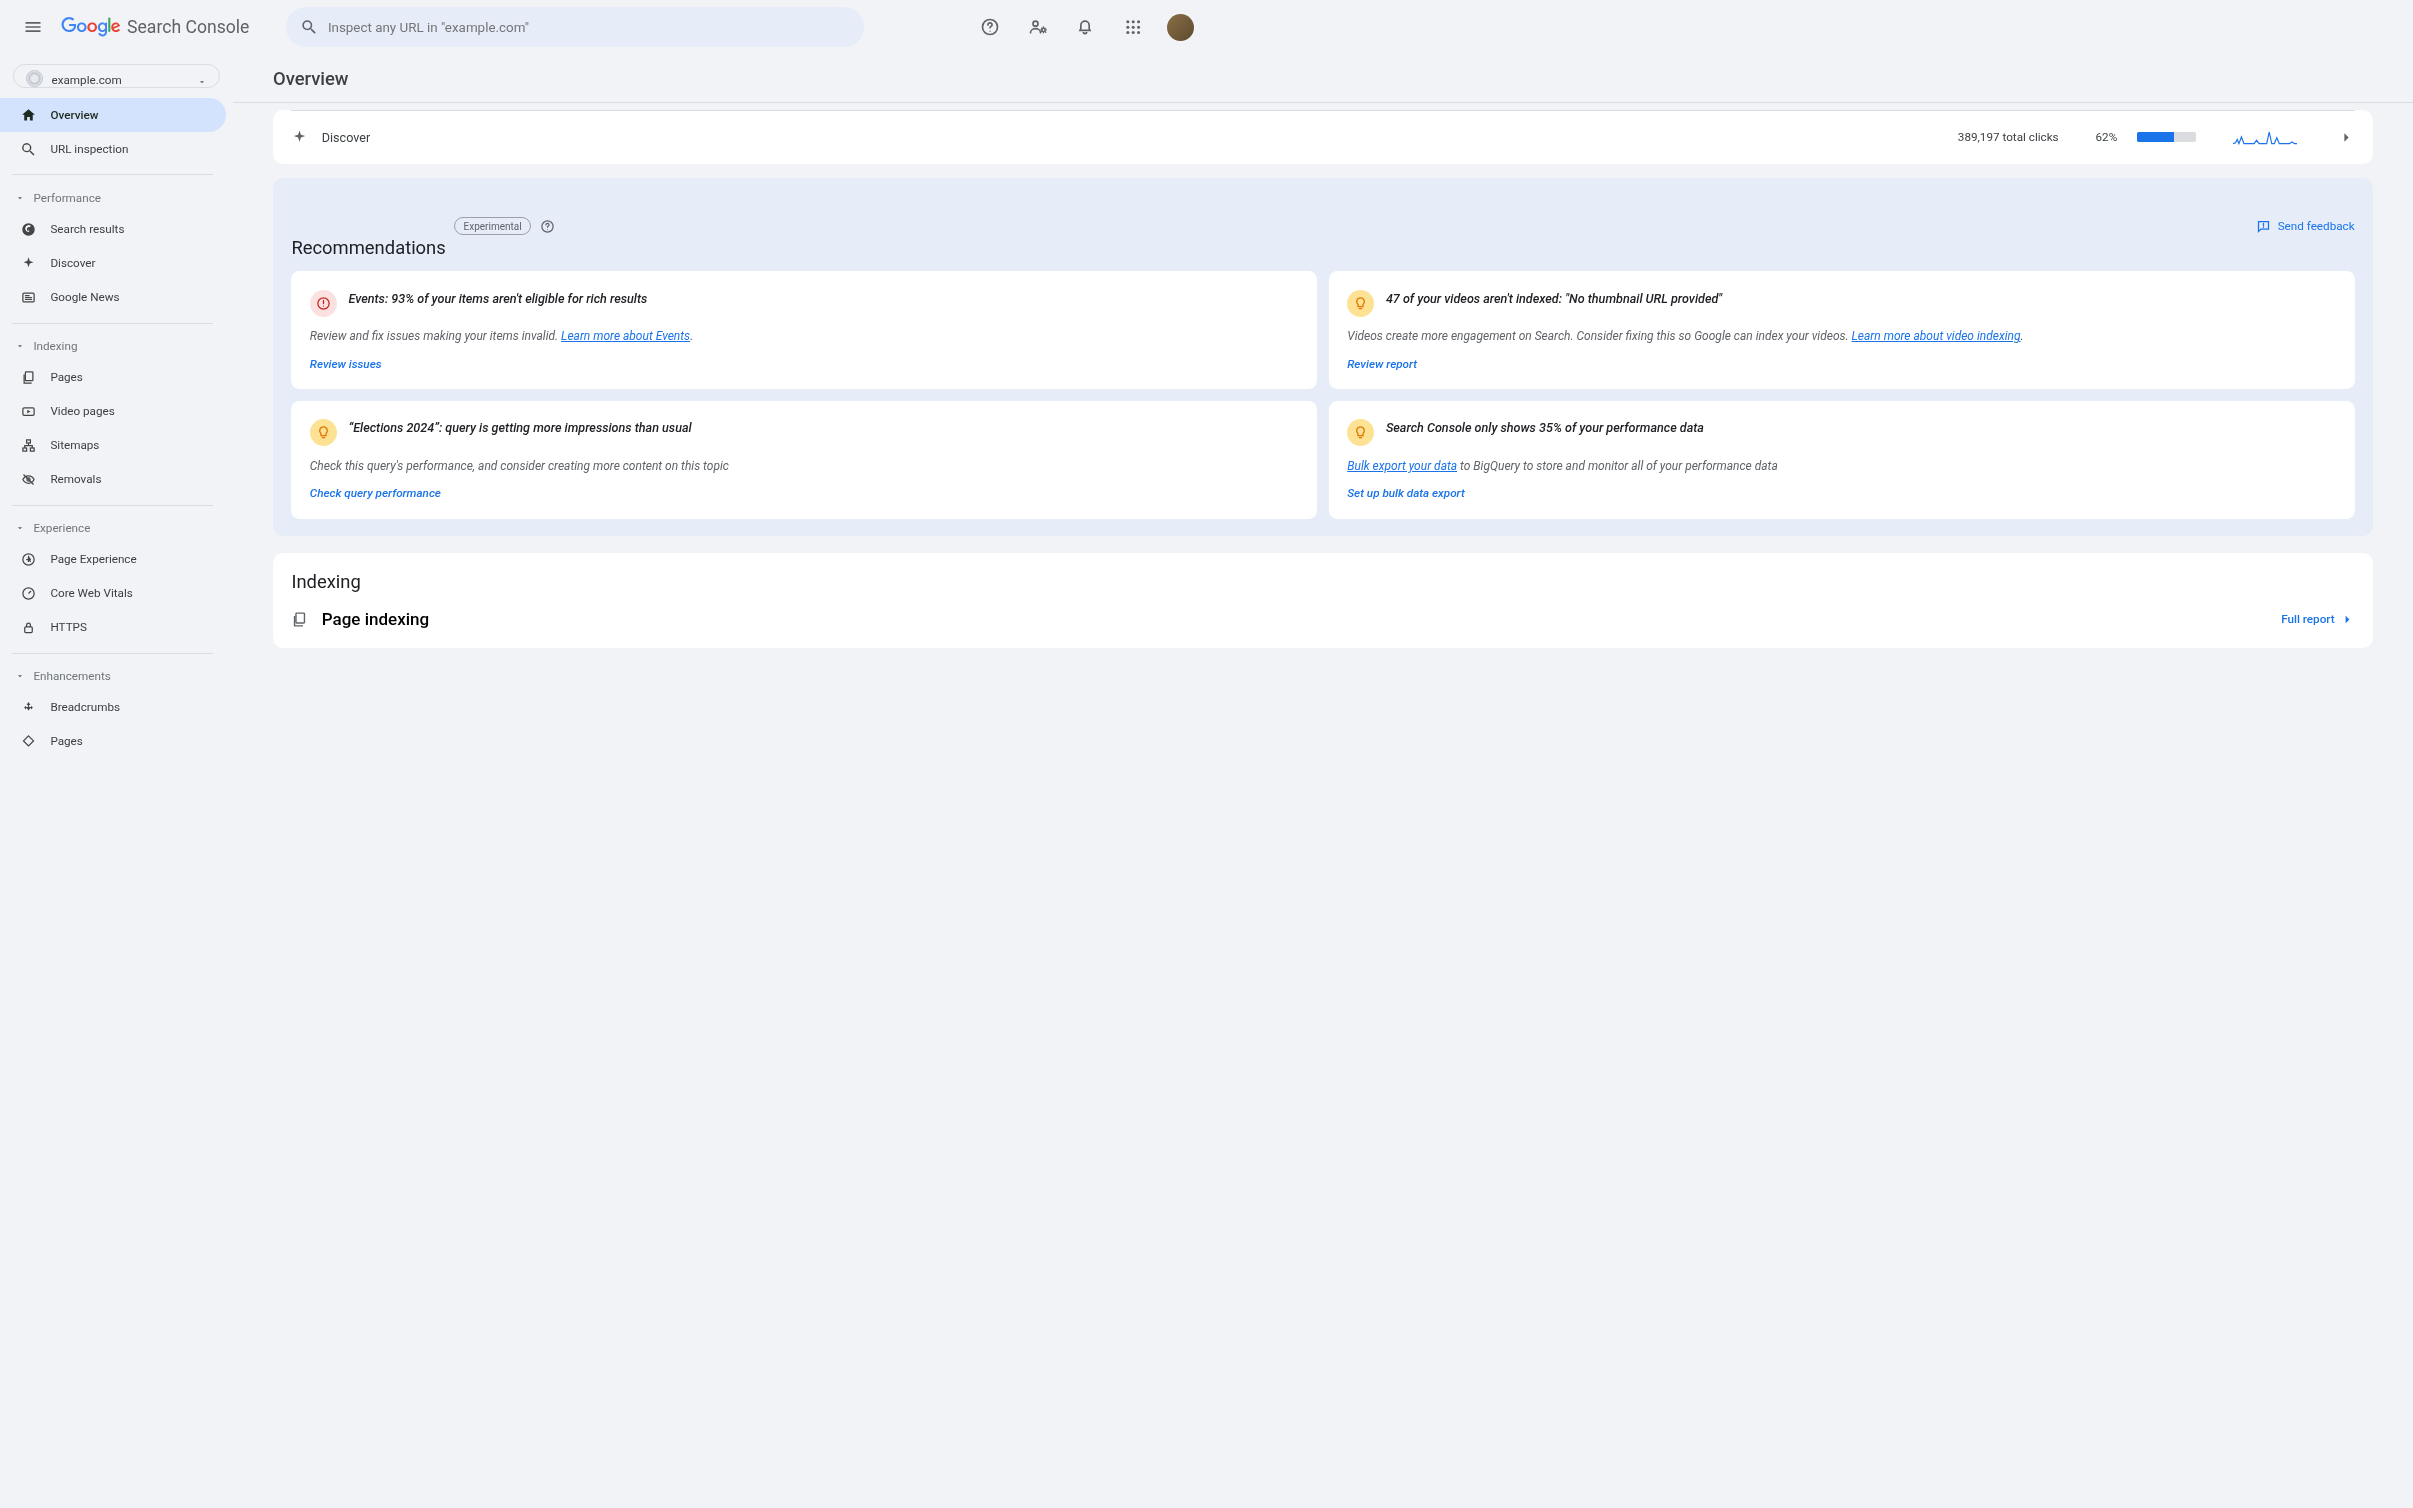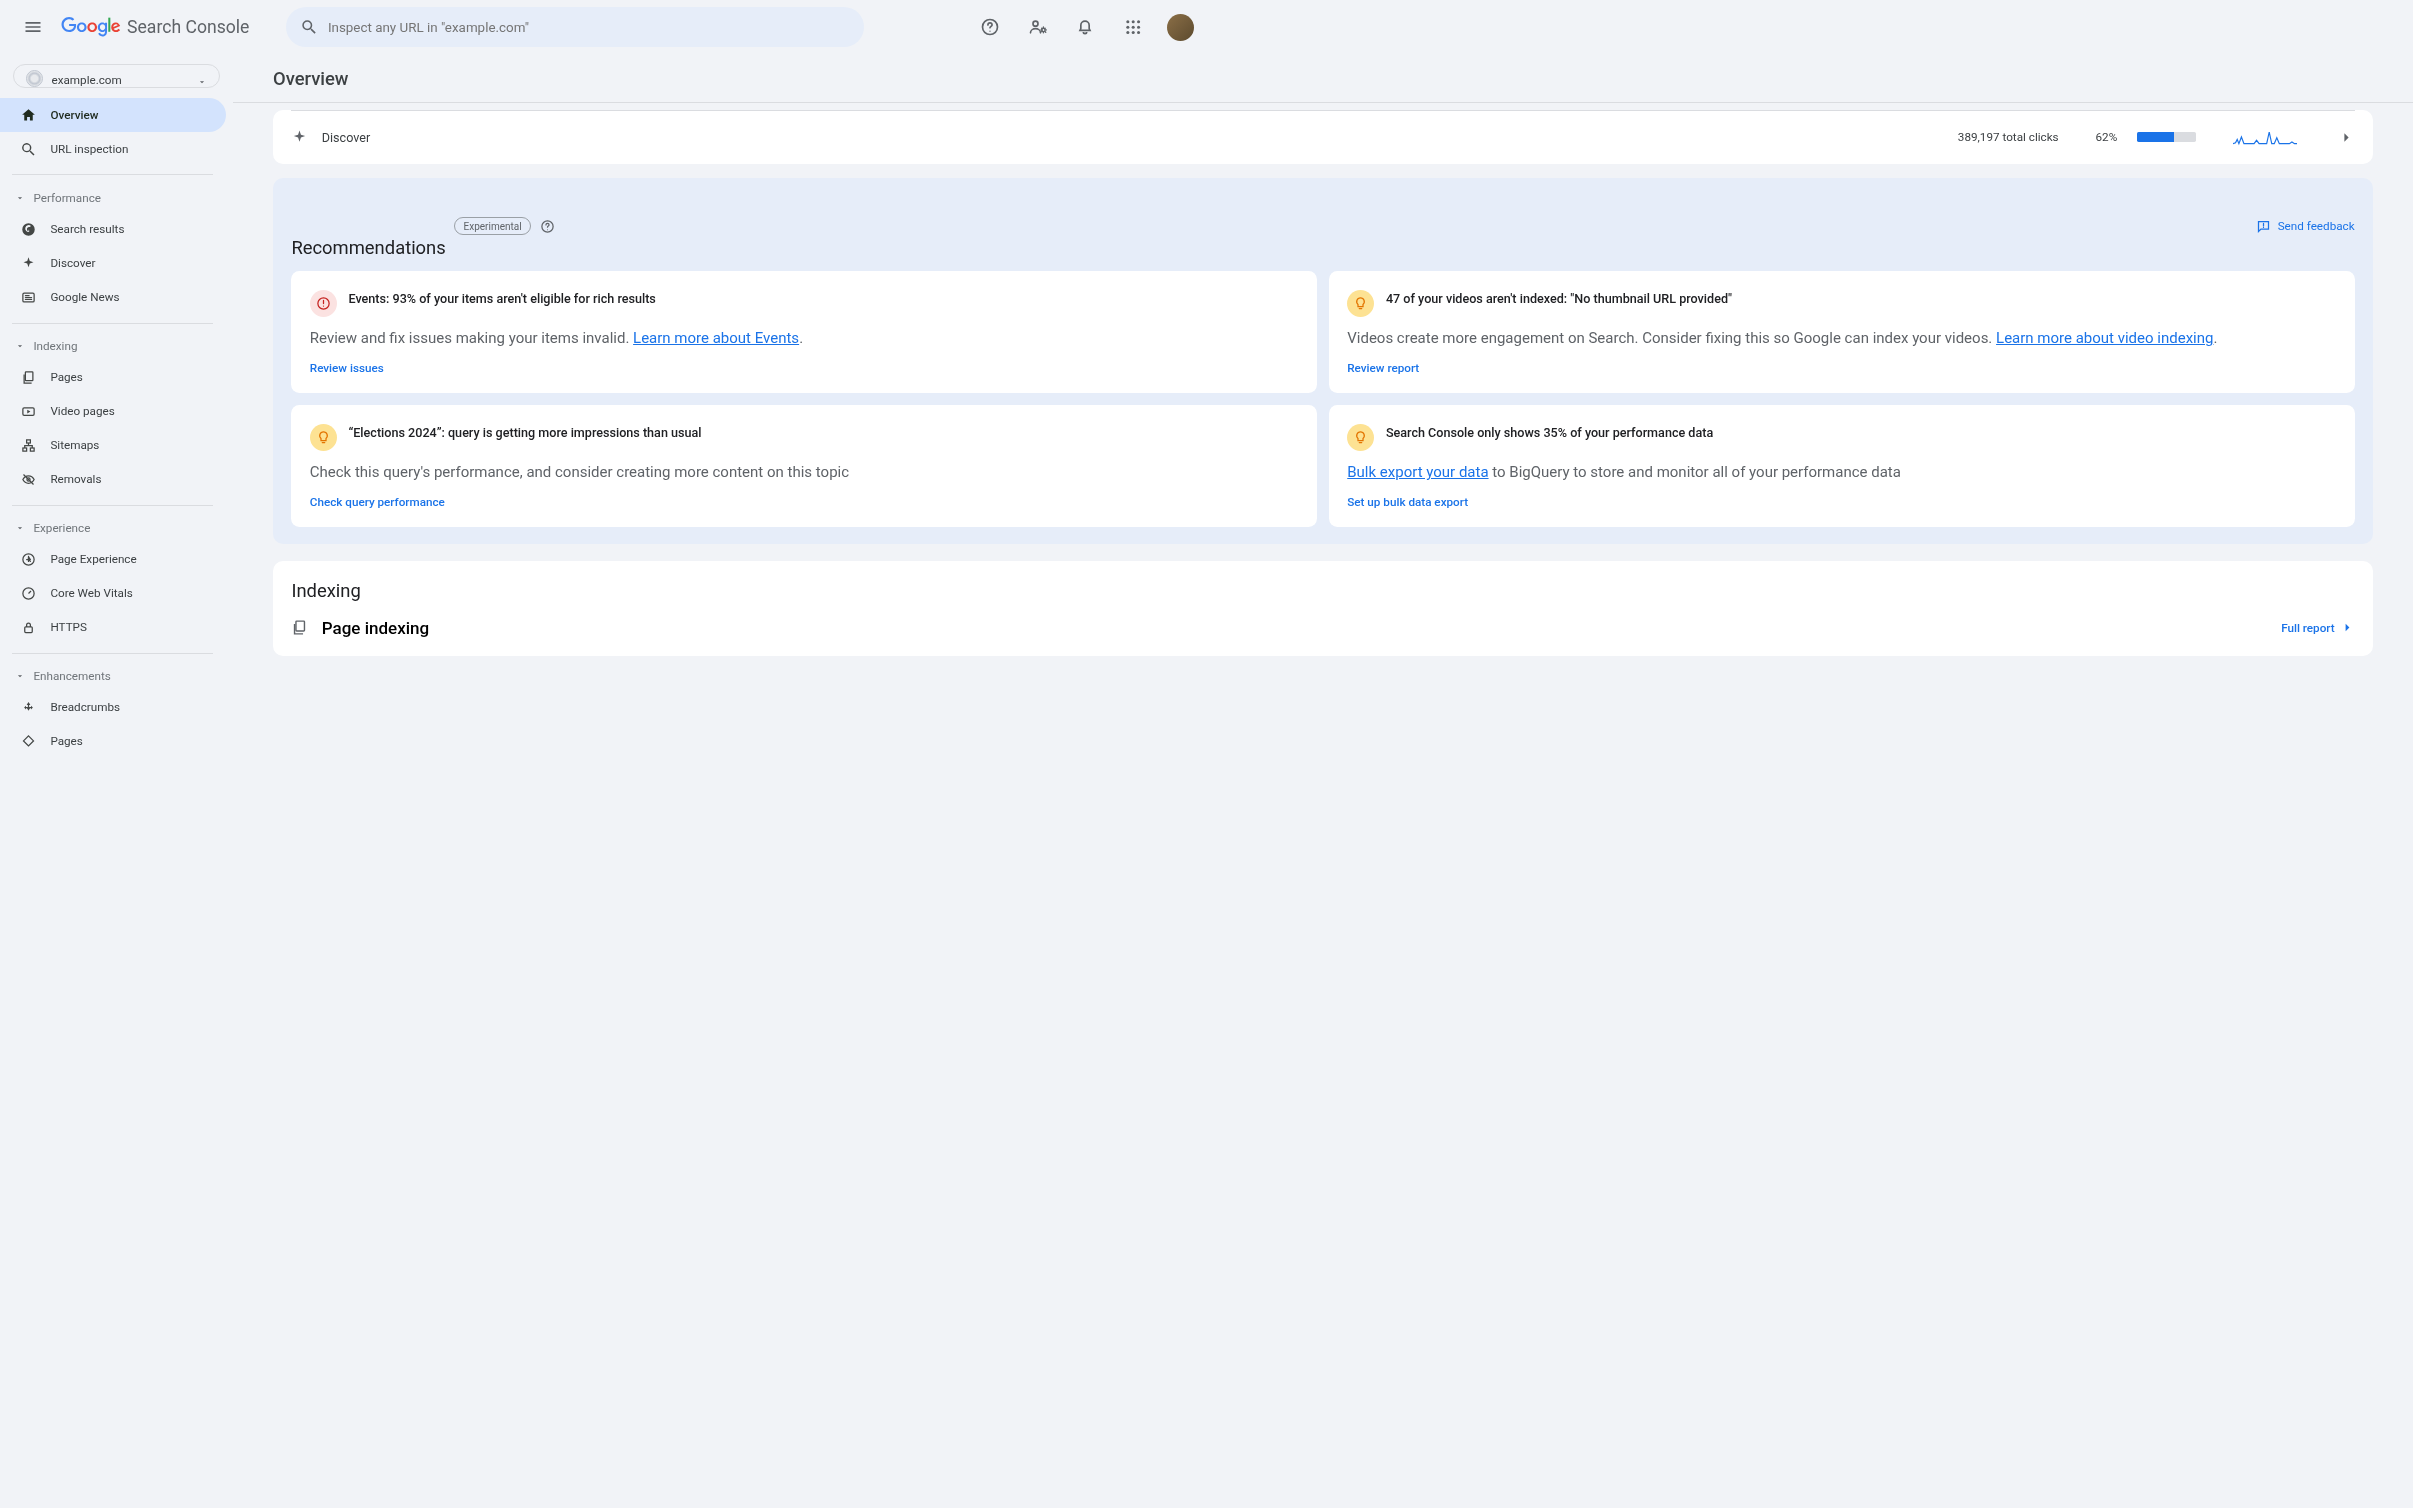--- a/index.html
+++ b/index.html
@@ -54,28 +54,28 @@
 .discover-chevron { margin-left: 27px; color: #5f6368; }
 
 
 .reco-section { background: #e6edf9; border-radius: 10px; padding: 17px 18.4px; margin-bottom: 17px; }
 .reco-header { display: flex; align-items: center; margin-bottom: 13.4px; }
 .reco-title { font-size: 18.4px; color: #202124; font-weight: 400; margin-right: 8.4px; margin-top: 42px; }
 .reco-badge { font-size: 10px; color: #5f6368; border: 0.8px solid #9aa0a6; border-radius: 10px; padding: 2.5px 8.4px; margin-right: 8.4px; }
 .reco-help { color: #5f6368; width: 17px; height: 17px; display: inline-flex; align-items: center; justify-content: center; }
 .reco-header-spacer { flex: 1; }
 .send-feedback { color: #1a73e8; font-size: 11.7px; display: flex; align-items: center; gap: 6.7px; cursor: pointer; }
-.reco-grid { display: grid; grid-template-columns: 1fr 1fr; gap: 11.7px; }
+.reco-grid { display: grid; grid-template-columns: 1fr 1fr; gap: 11.7px; font-style: italic; }
 .reco-card { background: #fff; border-radius: 8.4px; padding: 18.4px; display: flex; flex-direction: column; gap: 11.7px; }
 .reco-card-top { display: flex; gap: 11.7px; }
 .reco-icon-circle { width: 27px; height: 27px; border-radius: 50%; display: flex; align-items: center; justify-content: center; flex-shrink: 0; }
 .reco-icon-circle.red { background: #fbe2e1; color: #c5221f; }
 .reco-icon-circle.yellow { background: #fde293; color: #e37400; }
 .reco-card-title { font-size: 12.6px; color: #202124; font-weight: 500; line-height: 1.35; }
-.reco-card-desc { font-size: 15px; color: #5f6368; line-height: 1.4; }
+.reco-card-desc { font-size: 12px; color: #5f6368; line-height: 1.4; }
 .reco-card-desc a { color: #1a73e8; text-decoration: underline; }
 .reco-card-action { color: #1a73e8; font-size: 11.7px; font-weight: 500; margin-top: auto; cursor: pointer; }
 
 
 .indexing-card { padding: 18.4px; }
 .indexing-title { font-size: 18.4px; color: #202124; margin-bottom: 17px; }
 .indexing-row { display: flex; align-items: center; gap: 13.4px; }
 .indexing-icon { width: 17px; height: 17px; color: #5f6368; }
 .indexing-label { font-size: 17px; color: #000000; font-weight: 500; }
 .indexing-spacer { flex: 1; }

